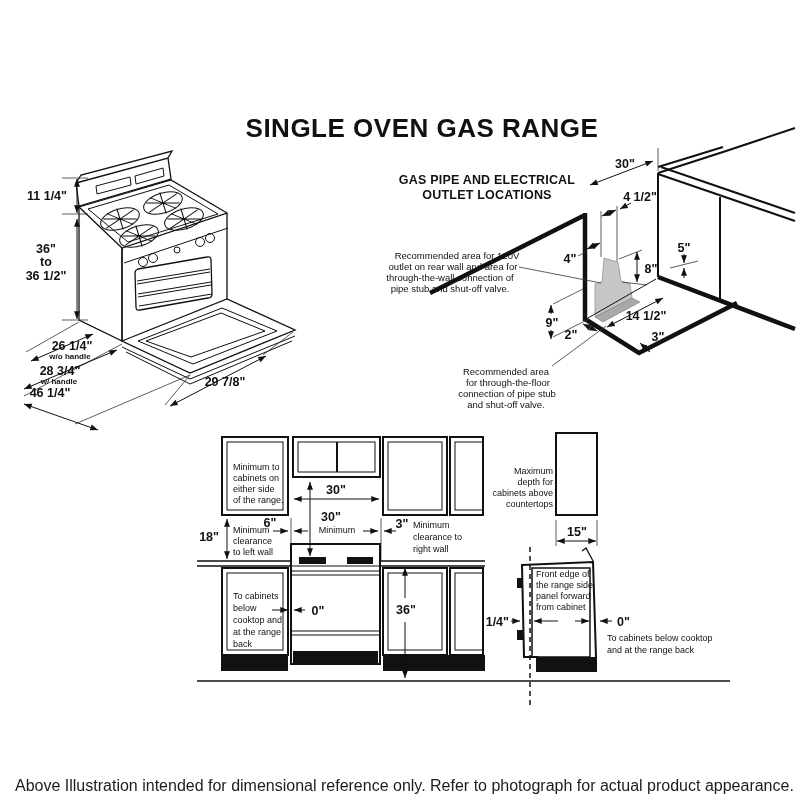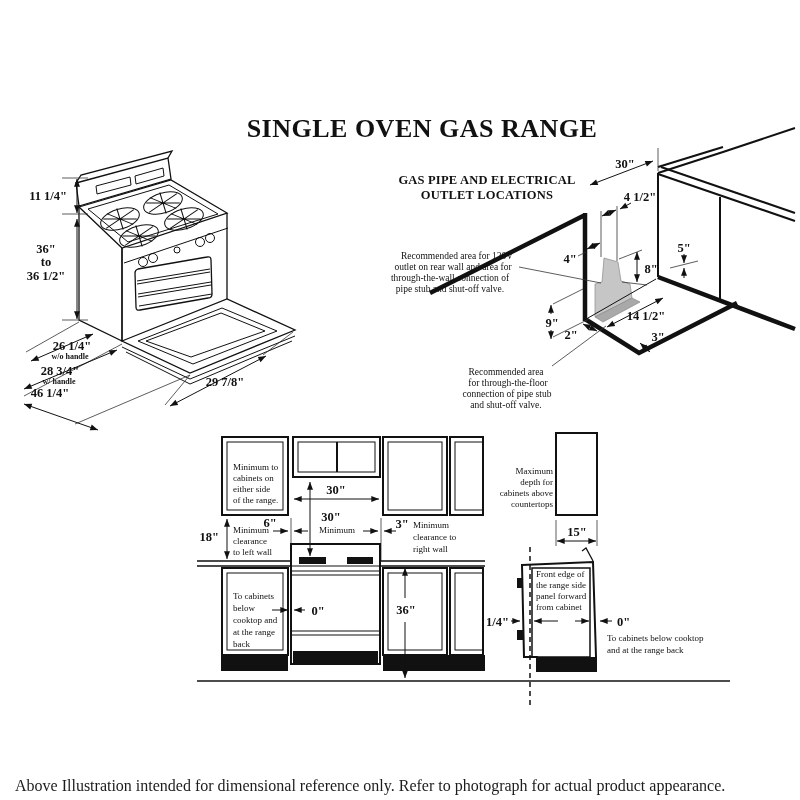--- a/index.html
+++ b/index.html
@@ -1,17 +1,17 @@
 <!DOCTYPE html>
 <html><head>
 <meta charset="utf-8">
 <style>
   html,body{margin:0;padding:0;background:#ffffff;}
   .page{position:relative;width:800px;height:800px;background:#fff;overflow:hidden;
-        font-family:Liberation Serif, serif;}
+        font-family:Liberation Sans, sans-serif;}
   svg{position:absolute;left:0;top:0;}
   text{fill:#111;}
   .ttl{font-size:26px;font-weight:bold;letter-spacing:.5px;}
   .h2{font-size:12.5px;font-weight:bold;letter-spacing:.2px;}
   .dim{font-size:12.5px;font-weight:bold;}
   .dimS{font-size:8px;font-weight:bold;}
   .note{font-size:9.5px;}
   .noteS{font-size:9px;}
   .cap{font-size:16px;fill:#1c1c1c;}
   .ln{stroke:#111;stroke-width:1;fill:none;}

